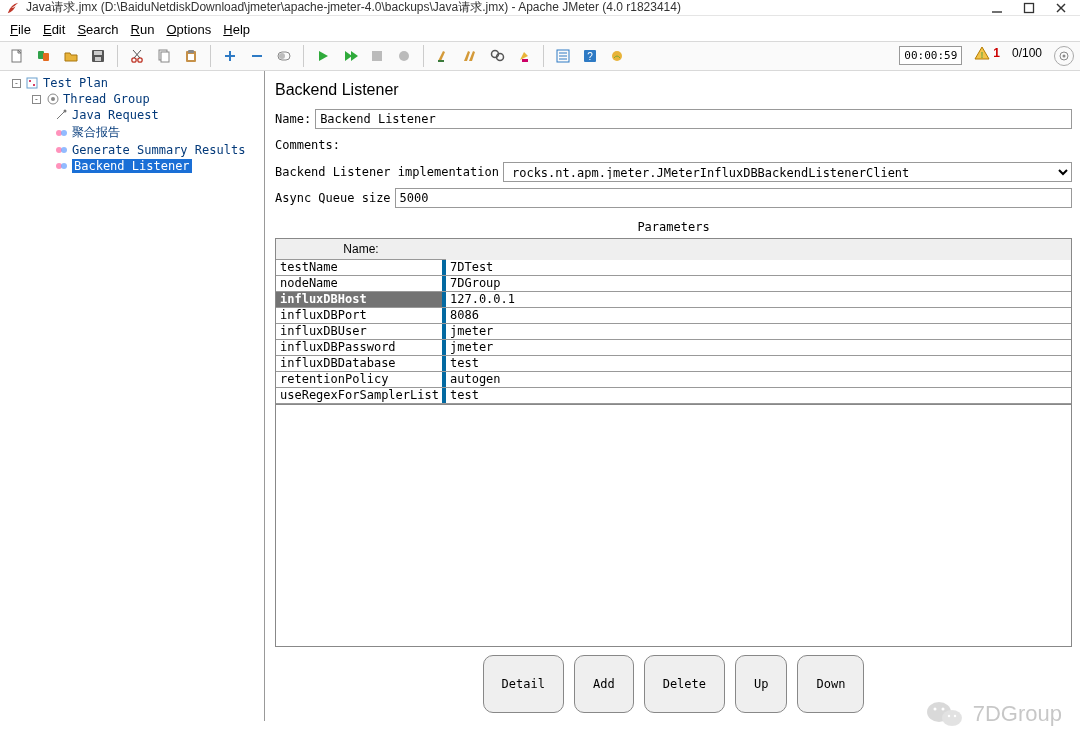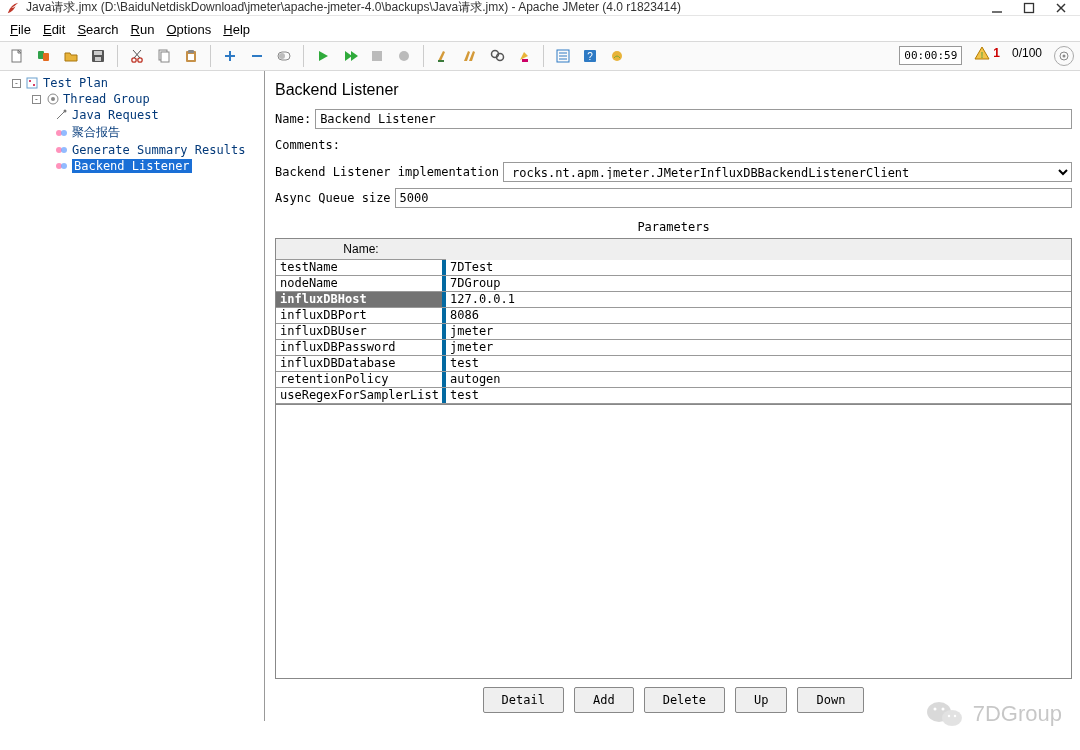--- a/index.html
+++ b/index.html
@@ -52,21 +52,21 @@
   .ptable .thead div:first-child{width:170px; flex:0 0 170px;}
   .ptable .thead div:last-child{border-right:none;}
   .ptable .row { display:flex; border-bottom:1px solid #999;}
   .ptable .row div { padding:1px 4px; border-right:4px solid #0369a1; background:#fff; height:15px; line-height:13px; overflow:hidden;}
   .ptable .row div:first-child{width:170px; flex:0 0 170px;}
   .ptable .row div:last-child{flex:1; border-right:none;}
   .ptable .row.sel div:first-child{ background:#737373; color:#fff;font-weight:bold;}
   .tablegrow { flex:1; border:1px solid #888; border-top:none; background:#fff;}
 
   .btnbar { display:flex; justify-content:center; gap:10px; padding:8px 0 4px;}
-  .btnbar button { font-family:"SimSun",monospace; font-size:12px; padding:5px 18px; background:#efefef; border:1px solid #888; border-radius:2px; }
+  .btnbar button { font-family:"SimSun",monospace; font-size:12px; padding:21px 18px; background:#efefef; border:1px solid #888; border-radius:10px; }
 
   .watermark { position:absolute; right:18px; bottom:20px; display:flex; align-items:center; gap:8px; color:#9a9a9a; font-size:22px; opacity:0.55; font-family:"Microsoft YaHei",sans-serif;}
   .watermark .wave{ font-size:28px;}
 
   svg{display:block;}
 </style>
 </head>
 <body>
 
 <div class="titlebar">

